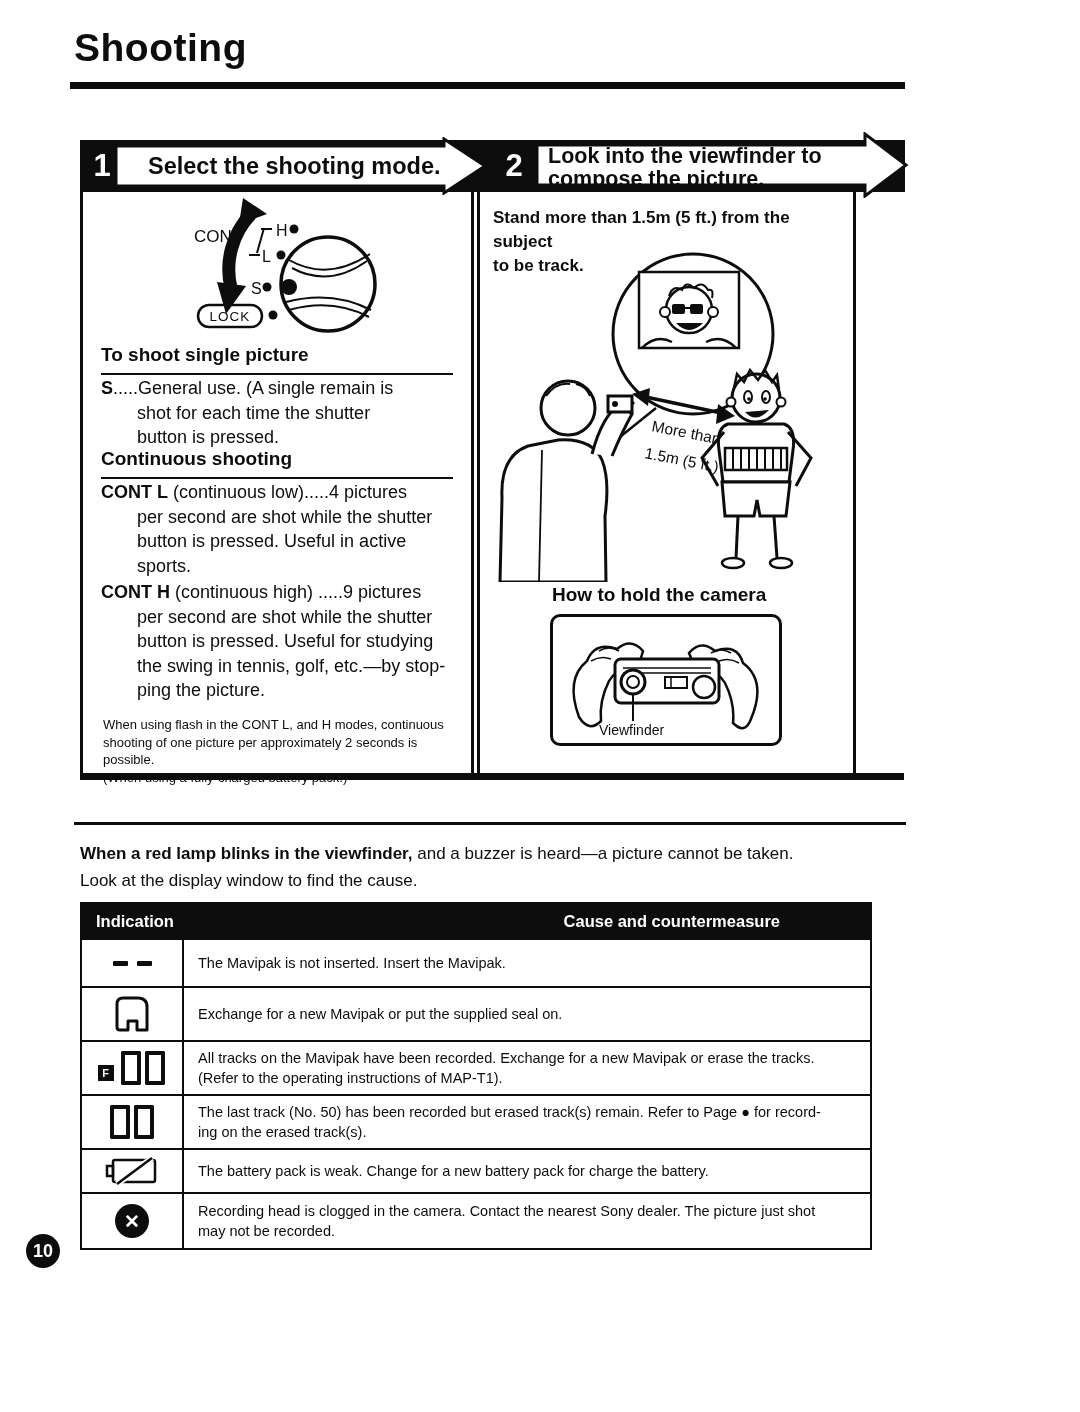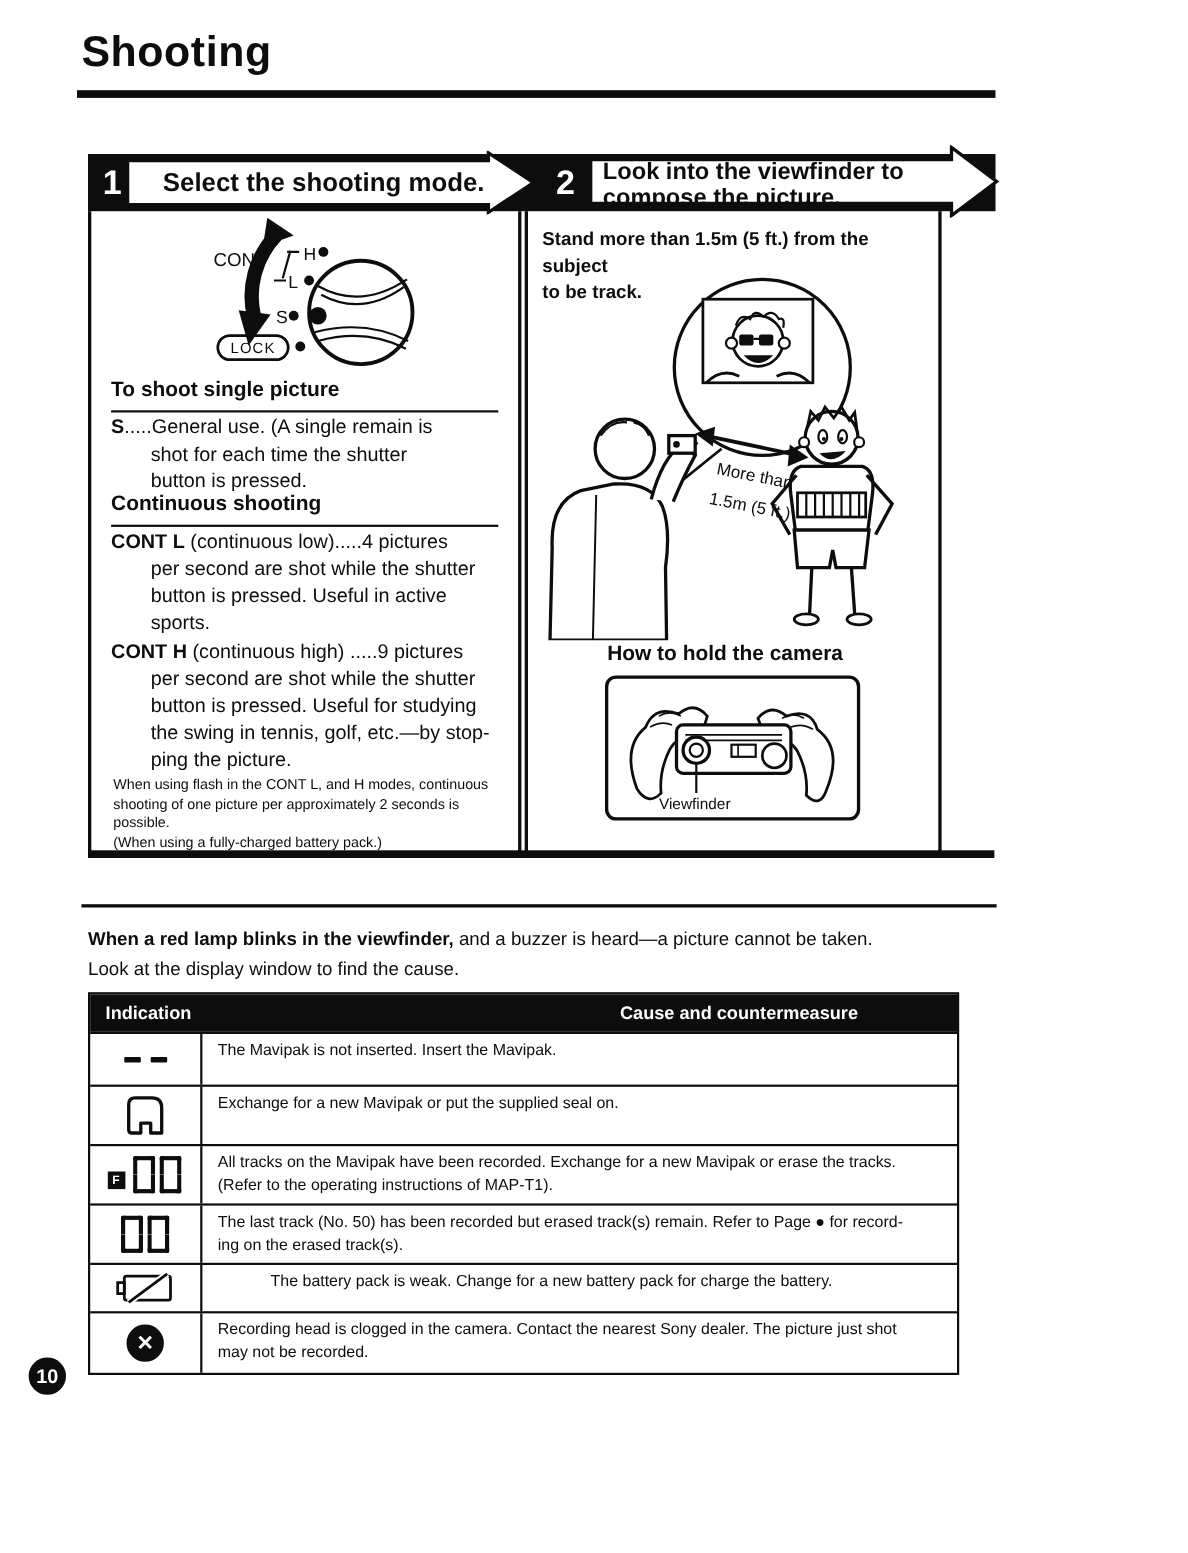--- a/index.html
+++ b/index.html
@@ -20,40 +20,40 @@
   .main-box{left:80px; top:192px; width:770px; height:583px;
             border-left:3px solid #0d0d0d; border-right:3px solid #0d0d0d;}
   .col-left{position:absolute; left:0; top:0; bottom:0; width:388px; border-right:3px solid #0d0d0d;}
   .col-right{position:absolute; left:394px; top:0; bottom:0; right:0; border-left:3px solid #0d0d0d;}
   .thick-rule{left:80px; top:773px; width:824px; height:7px; background:#0d0d0d;}
   
   .colhead{font-size:19px; font-weight:bold; border-bottom:2px solid #0d0d0d; padding-bottom:7px;}
   .para{font-size:18px; line-height:24.5px;}
   .para b{font-weight:bold;}
   .pindent{padding-left:36px;}
-  .note{font-size:13px; line-height:17.5px;}
+  .note{font-size:13px; line-height:17.5px;margin-top:12px;}
   
   .stand{font-size:17px; font-weight:bold; line-height:24px;}
   .holdhead{font-size:19px; font-weight:bold;}
   .hold-box{border:3px solid #0d0d0d; border-radius:10px;}
   
   .rule2{left:74px; top:822px; width:832px; height:3px; background:#0d0d0d;}
   .warning{left:80px; top:840px; font-size:17px; line-height:27px;}
   .warning b{font-weight:bold;}
   
   .itable{left:80px; top:902px; width:788px; border:2px solid #0d0d0d;}
   .thead{display:flex; background:#0d0d0d; color:#fff; height:34px; line-height:34px;
          font-size:16.5px; font-weight:bold;}
   .th-ind{width:190px; padding-left:14px; box-sizing:border-box;}
   .th-cause{flex:1; text-align:right; padding-right:90px;}
   .trow{display:flex; border-top:2px solid #0d0d0d;}
   .tico{width:100px; border-right:2px solid #0d0d0d; display:flex; align-items:center;
         justify-content:center; flex:none;}
   .ttxt{flex:1; padding:5px 14px; font-size:14.5px; line-height:20.5px;
-        display:flex; flex-direction:column; white-space:nowrap; overflow:hidden;}
+        display:flex; flex-direction:column; justify-content:center; white-space:nowrap; overflow:hidden;}
   
   .dashes{display:flex; gap:9px;}
   .dash{width:15px; height:5px; background:#0d0d0d; border-radius:1px;}
   .segrow{display:flex; align-items:center;}
   .seg{width:20px; height:34px; margin:0 2px; position:relative; display:inline-block;}
   .seg::before{content:""; position:absolute; top:0; left:0; right:0; height:13px;
                border:4px solid #0d0d0d; border-bottom:none; border-radius:2px 2px 0 0;}
   .seg::after{content:""; position:absolute; bottom:0; left:0; right:0; height:13px;
               border:4px solid #0d0d0d; border-top:none; border-radius:0 0 2px 2px;}
   .fsq{width:16px; height:16px; background:#0d0d0d; color:#fff; font-size:11px; font-weight:bold;
@@ -294,21 +294,21 @@
             <span class="seg"></span>
             <span class="seg"></span>
           </div>
       </div>
       <div class="ttxt">
         <div>The last track (No. 50) has been recorded but erased track(s) remain. Refer to Page ● for record-</div>
         <div>ing on the erased track(s).</div>
       </div>
     </div>
 
-    <div class="trow" style="min-height:42px;gap:48px;">
+    <div class="trow" style="min-height:42px;">
       <div class="tico">
         <svg width="54" height="32" viewBox="0 0 54 32">
           <rect x="2" y="11" width="6" height="10" fill="none" stroke="#0d0d0d" stroke-width="2.5"></rect>
           <rect x="8" y="5" width="42" height="22" rx="2" fill="none" stroke="#0d0d0d" stroke-width="2.5"></rect>
           <line x1="12" y1="29" x2="47" y2="3" stroke="#ffffff" stroke-width="6"></line>
           <line x1="12" y1="29" x2="47" y2="3" stroke="#0d0d0d" stroke-width="2.5"></line>
         </svg>
       </div>
       <div class="ttxt">
         <div>The battery pack is weak. Change for a new battery pack for charge the battery.</div>

